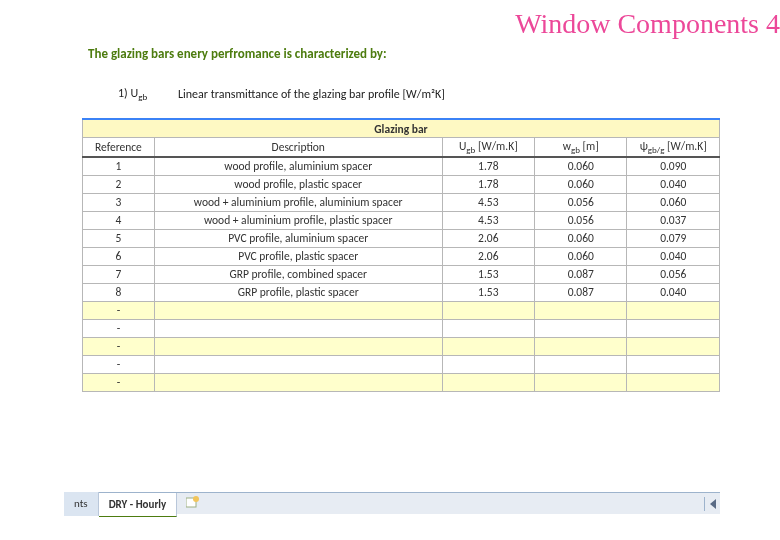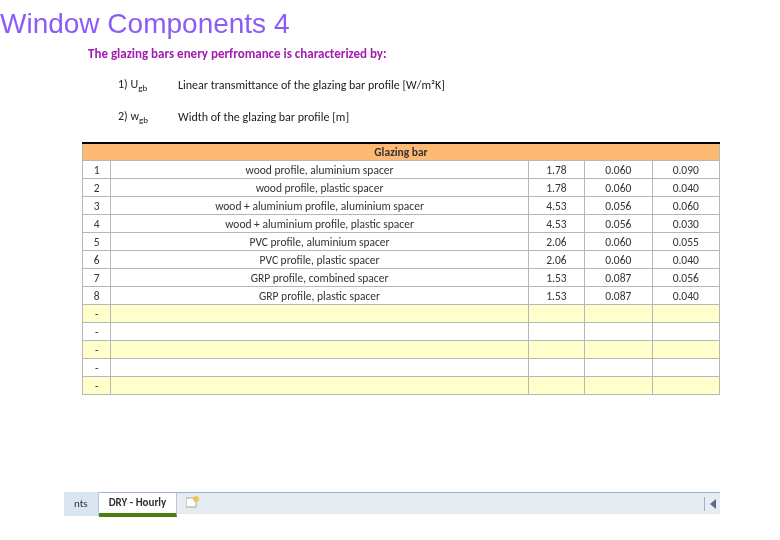--- a/index.html
+++ b/index.html
@@ -9,33 +9,33 @@
     width: 780px;
     height: 540px;
     font-family: Calibri, Arial, sans-serif;
     font-size: 12px;
     color: #333;
     background: #fff;
     position: relative;
     overflow: hidden;
   }
   .slide-title {
-    font-family: Liberation Sans, sans-serif;
+    font-family: Liberation Serif, serif;
     font-size: 28px;
-    color: #8b5cf6;
-    text-align: left;
+    color: #ec4899;
+    text-align: right;
     padding: 8px 0 6px 0;
     font-weight: normal;
   }
   .intro {
     font-weight: bold;
     font-size: 13px;
     padding-left: 88px;
-    margin-bottom: 16px;
-    color: #a21caf;
+    margin-bottom: 25px;
+    color: #4d7c0f;
   }
   .params {
     padding-left: 118px;
     padding-right: 60px;
   }
   .prow {
     display: flex;
     margin-bottom: 16px;
     font-size: 12px;
     color: #222;
@@ -54,23 +54,23 @@
     font-size: 11.5px;
   }
   th, td {
     border: 1px solid #b7b7b7;
     padding: 1px 4px;
     text-align: center;
     height: 18px;
     background: #fff;
   }
   .hdr-title {
-    background: #fdba74;
+    background: #fef9c3;
     font-weight: bold;
-    border-top: 2px solid #000000;
+    border-top: 2px solid #3b82f6;
   }
   .col-ref { width: 70px; }
   .col-desc { width: 280px; }
   .col-u { width: 90px; }
   .col-w { width: 90px; }
   .col-psi { width: 90px; }
   .yellow td { background: #ffffcc; }
   .headers-row th {
     border-bottom: 2px solid #555;
     font-weight: normal;
@@ -94,21 +94,21 @@
     display: flex;
     align-items: center;
     background: #dbe5f1;
     border-right: 1px solid #b9c7da;
     color: #333;
     position: relative;
   }
   .tab.active {
     background: #fff;
     font-weight: bold;
-    border-bottom: 4px solid #4d7c0f;
+    border-bottom: 1px solid #4d7c0f;
     top: 1px;
   }
   .newtab {
     width: 20px;
     height: 14px;
     margin-left: 6px;
     display: flex;
     align-items: center;
     justify-content: center;
   }
@@ -140,32 +140,35 @@
 
 <div class="slide-title">Window Components 4</div>
 
 <div class="intro">The glazing bars enery perfromance is characterized by:</div>
 
 <div class="params" id="params">
     <div class="prow">
       <div class="pidx">1) U<span class="sub">gb</span></div>
       <div class="ptxt">Linear transmittance of the glazing bar profile [W/m²K]</div>
     </div>
-    <div class="prow">
-      <div class="pidx">2) w<span class="sub">gb</span></div>
-      <div class="ptxt">Width of the glazing bar profile [m]</div>
-    </div>
   </div>
 
 <div class="tbl-wrap">
   <table>
     <tbody>
         <tr>
           <th colspan="5" class="hdr-title">Glazing bar</th>
         </tr>
+    <tr class="headers-row">
+      <th class="col-ref">Reference</th>
+      <th class="col-desc">Description</th>
+      <th class="col-u"><span>U</span><span class="sub">gb</span><span> [W/m.K]</span></th>
+      <th class="col-w"><span>w</span><span class="sub">gb</span><span> [m]</span></th>
+      <th class="col-psi"><span>ψ</span><span class="sub">gb/g</span><span> [W/m.K]</span></th>
+    </tr>
     </tbody>
       <tbody id="tbody">
         <tr>
           <td>1</td>
           <td>wood profile, aluminium spacer</td>
           <td>1.78</td>
           <td>0.060</td>
           <td>0.090</td>
         </tr>
         <tr>
@@ -180,28 +183,28 @@
           <td>wood + aluminium profile, aluminium spacer</td>
           <td>4.53</td>
           <td>0.056</td>
           <td>0.060</td>
         </tr>
         <tr>
           <td>4</td>
           <td>wood + aluminium profile, plastic spacer</td>
           <td>4.53</td>
           <td>0.056</td>
-          <td>0.030</td>
+          <td>0.037</td>
         </tr>
         <tr>
           <td>5</td>
           <td>PVC profile, aluminium spacer</td>
           <td>2.06</td>
           <td>0.060</td>
-          <td>0.055</td>
+          <td>0.079</td>
         </tr>
         <tr>
           <td>6</td>
           <td>PVC profile, plastic spacer</td>
           <td>2.06</td>
           <td>0.060</td>
           <td>0.040</td>
         </tr>
         <tr>
           <td>7</td>

